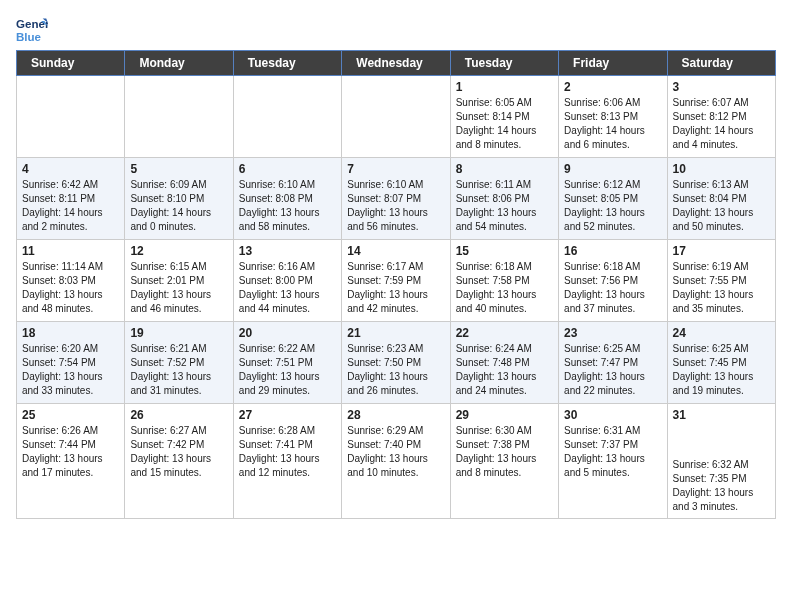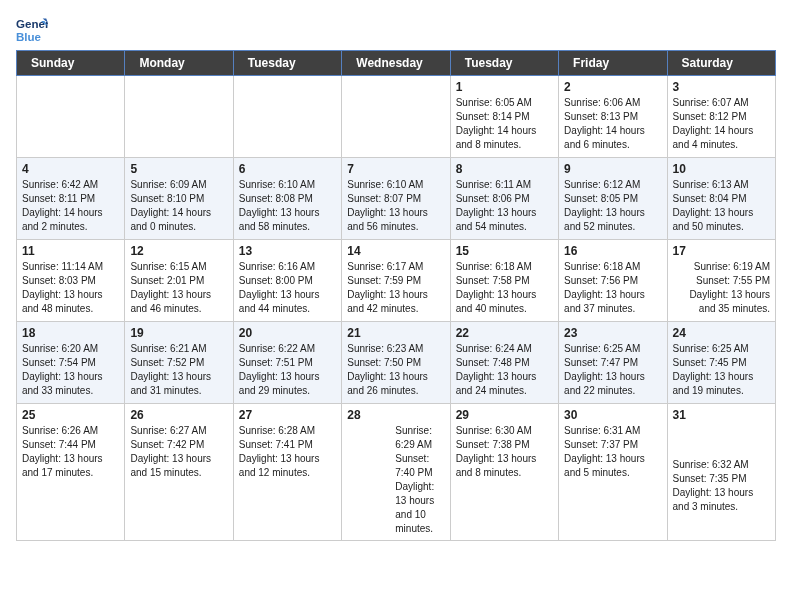--- a/index.html
+++ b/index.html
@@ -235,21 +235,21 @@
           </td>
           <td>
             <span class="day-number">16</span>
             <div class="cell-text" style="white-space: pre-line;">Sunrise: 6:18 AM
 Sunset: 7:56 PM
 Daylight: 13 hours
 and 37 minutes.</div>
           </td>
           <td>
             <span class="day-number">17</span>
-            <div class="cell-text" style="white-space: pre-line; text-align: right;">Sunrise: 6:19 AM
+            <div class="cell-text" style="white-space: pre-line;">Sunrise: 6:19 AM
 Sunset: 7:55 PM
 Daylight: 13 hours
 and 35 minutes.</div>
           </td>
         </tr>
         <tr>
           <td>
             <span class="day-number">18</span>
             <div class="cell-text" style="white-space: pre-line;">Sunrise: 6:20 AM
 Sunset: 7:54 PM
@@ -316,21 +316,21 @@
           </td>
           <td>
             <span class="day-number">27</span>
             <div class="cell-text" style="white-space: pre-line;">Sunrise: 6:28 AM
 Sunset: 7:41 PM
 Daylight: 13 hours
 and 12 minutes.</div>
           </td>
           <td>
             <span class="day-number">28</span>
-            <div class="cell-text" style="white-space: pre-line; margin-left: 48px;">Sunrise: 6:29 AM
+            <div class="cell-text" style="white-space: pre-line;">Sunrise: 6:29 AM
 Sunset: 7:40 PM
 Daylight: 13 hours
 and 10 minutes.</div>
           </td>
           <td>
             <span class="day-number">29</span>
             <div class="cell-text" style="white-space: pre-line;">Sunrise: 6:30 AM
 Sunset: 7:38 PM
 Daylight: 13 hours
 and 8 minutes.</div>

